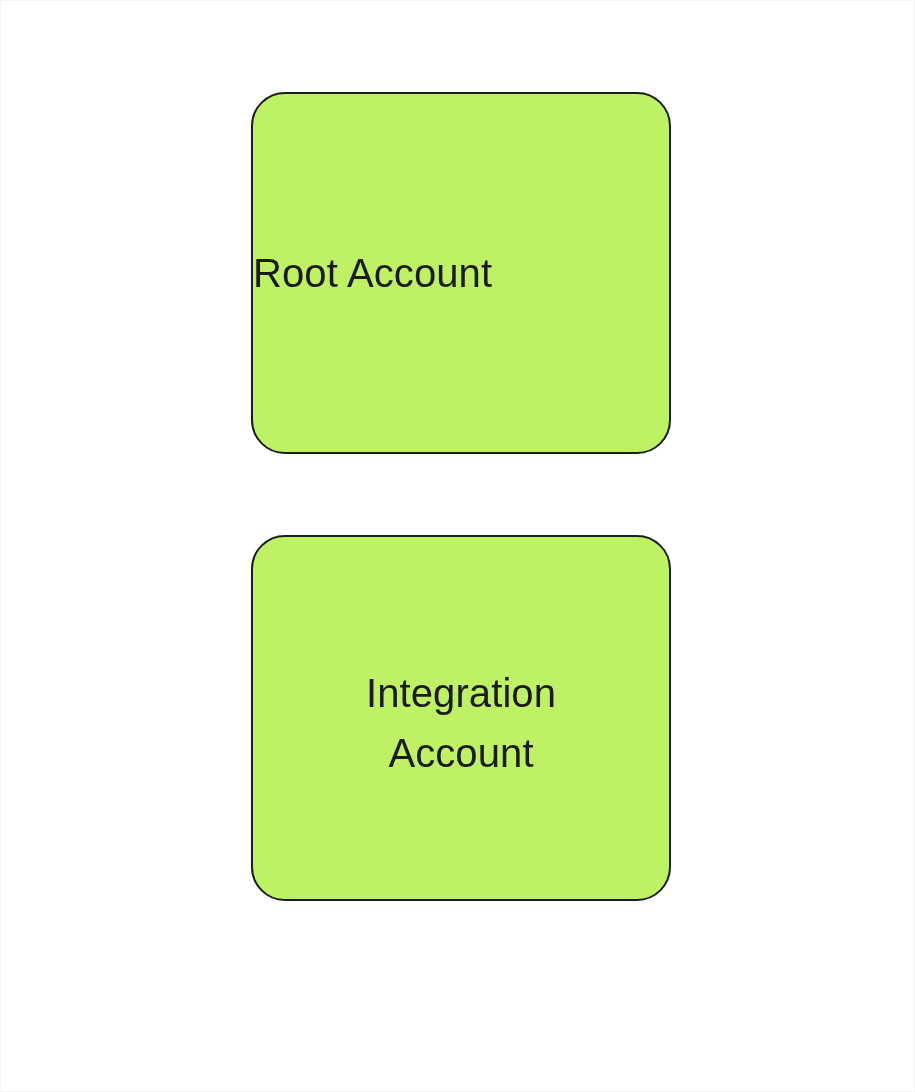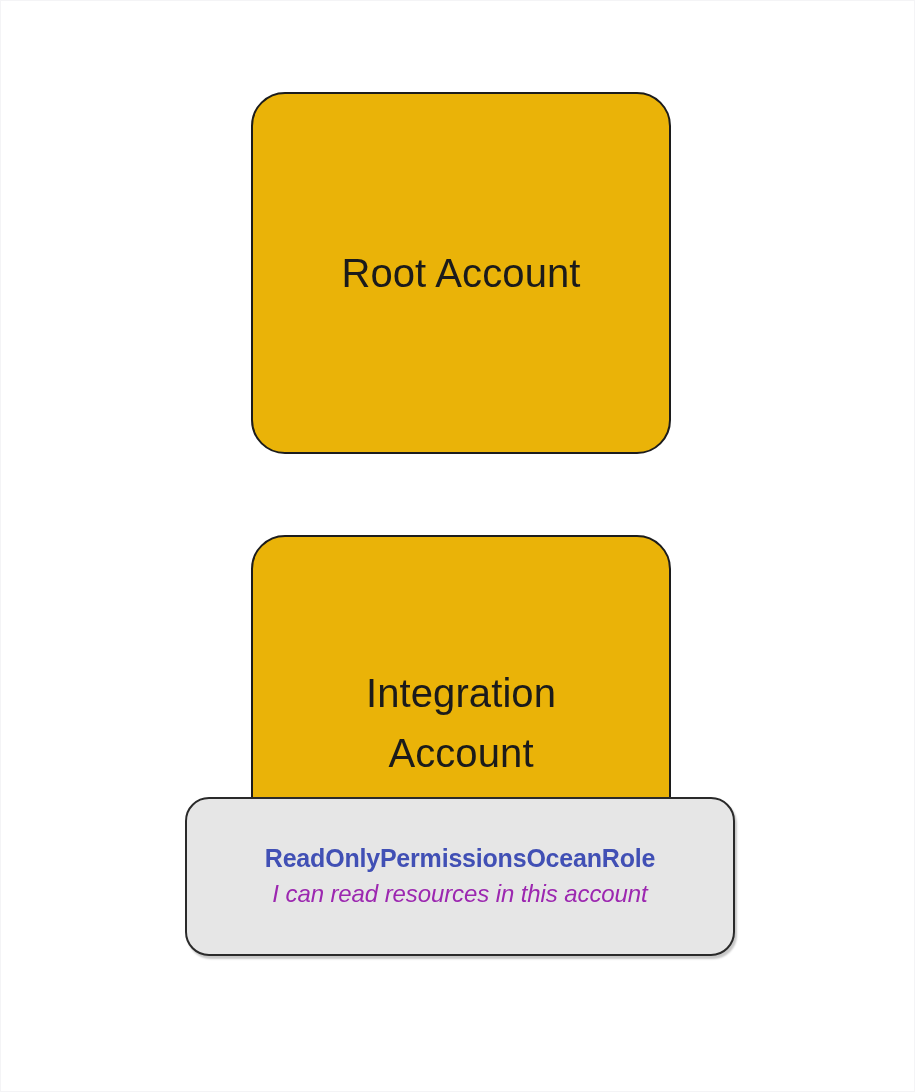--- a/index.html
+++ b/index.html
@@ -19,26 +19,26 @@
     background: #ffffff;
     box-sizing: border-box;
     border: 1px solid #f4f4f6;
     overflow: hidden;
   }
 
   
   .account-box {
     position: absolute;
     box-sizing: border-box;
-    background: #eab308;
+    background: #bef264;
     border: 2px solid #1c1c1c;
     border-radius: 34px;
     display: flex;
     align-items: center;
-    justify-content: center;
+    justify-content: flex-start;
     z-index: 1;
   }
 
   #root-account-box {
     left: 250px;
     top: 91px;
     width: 420px;
     height: 362px;
   }
 
@@ -124,18 +124,14 @@
 
   <div id="root-account-box" class="account-box">
     <div id="root-account-label" class="account-label">Root Account</div>
   </div>
 
   <div id="integration-account-box" class="account-box">
     <div id="integration-account-label" class="account-label">Integration
 Account</div>
   </div>
 
-  <div id="role-box">
-    <div id="role-title">ReadOnlyPermissionsOceanRole</div>
-    <div id="role-subtitle">I can read resources in this account</div>
-  </div>
 
 </div>
 
 </body></html>

